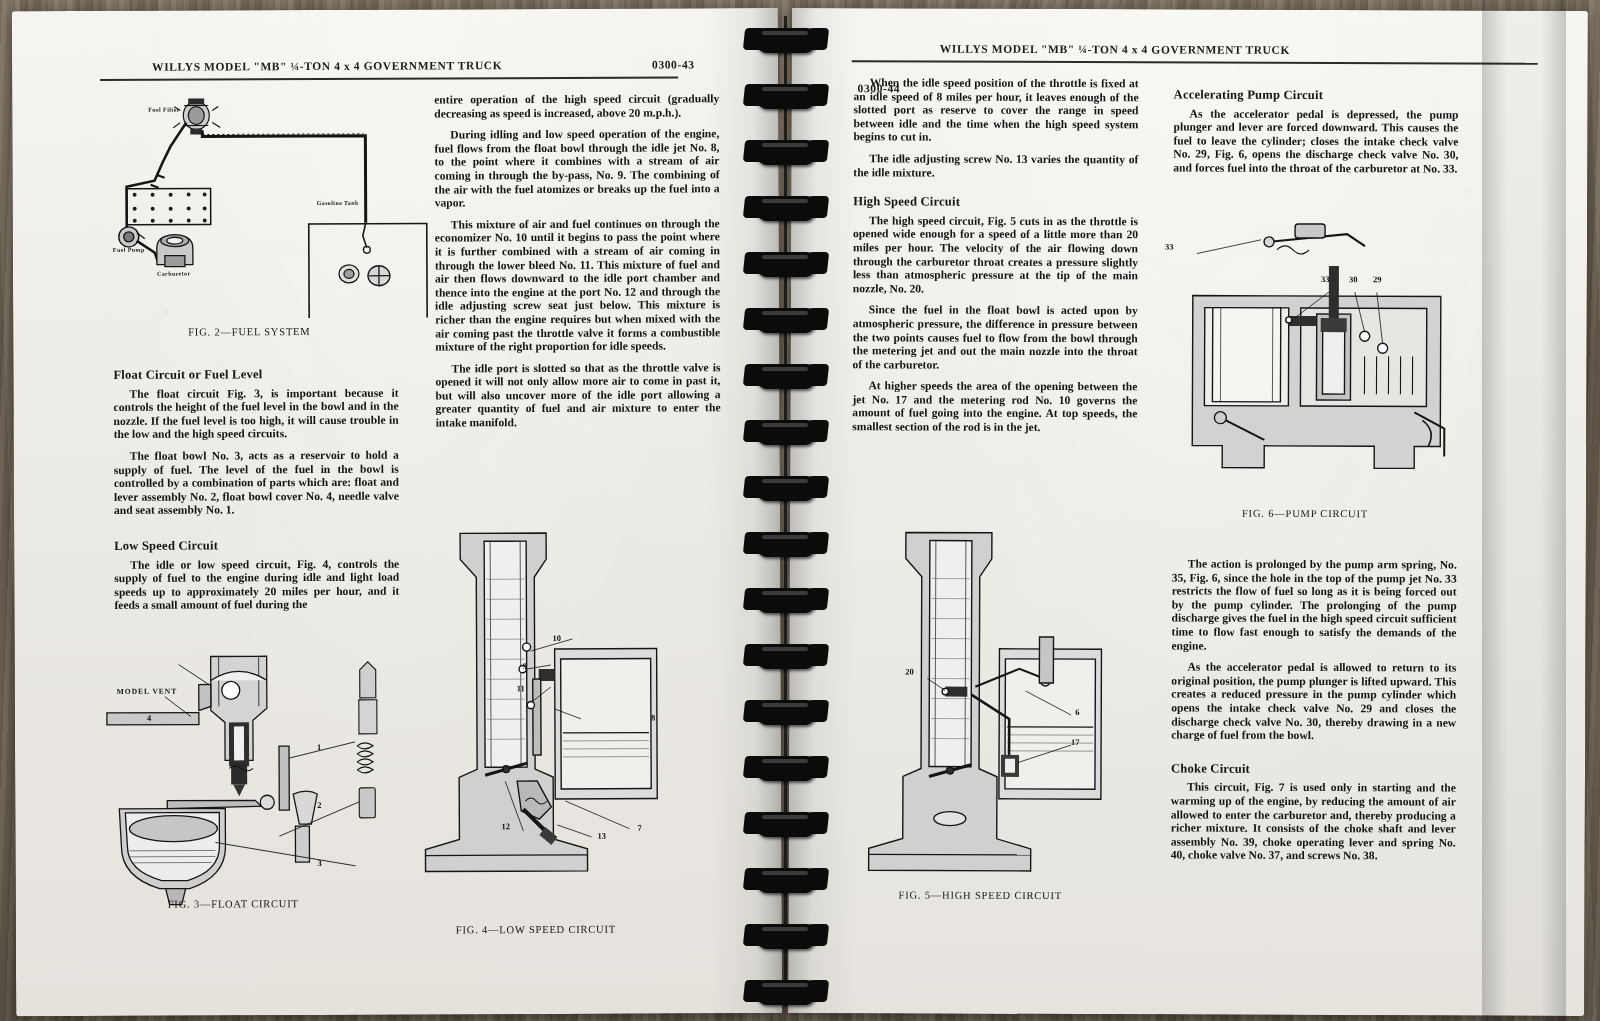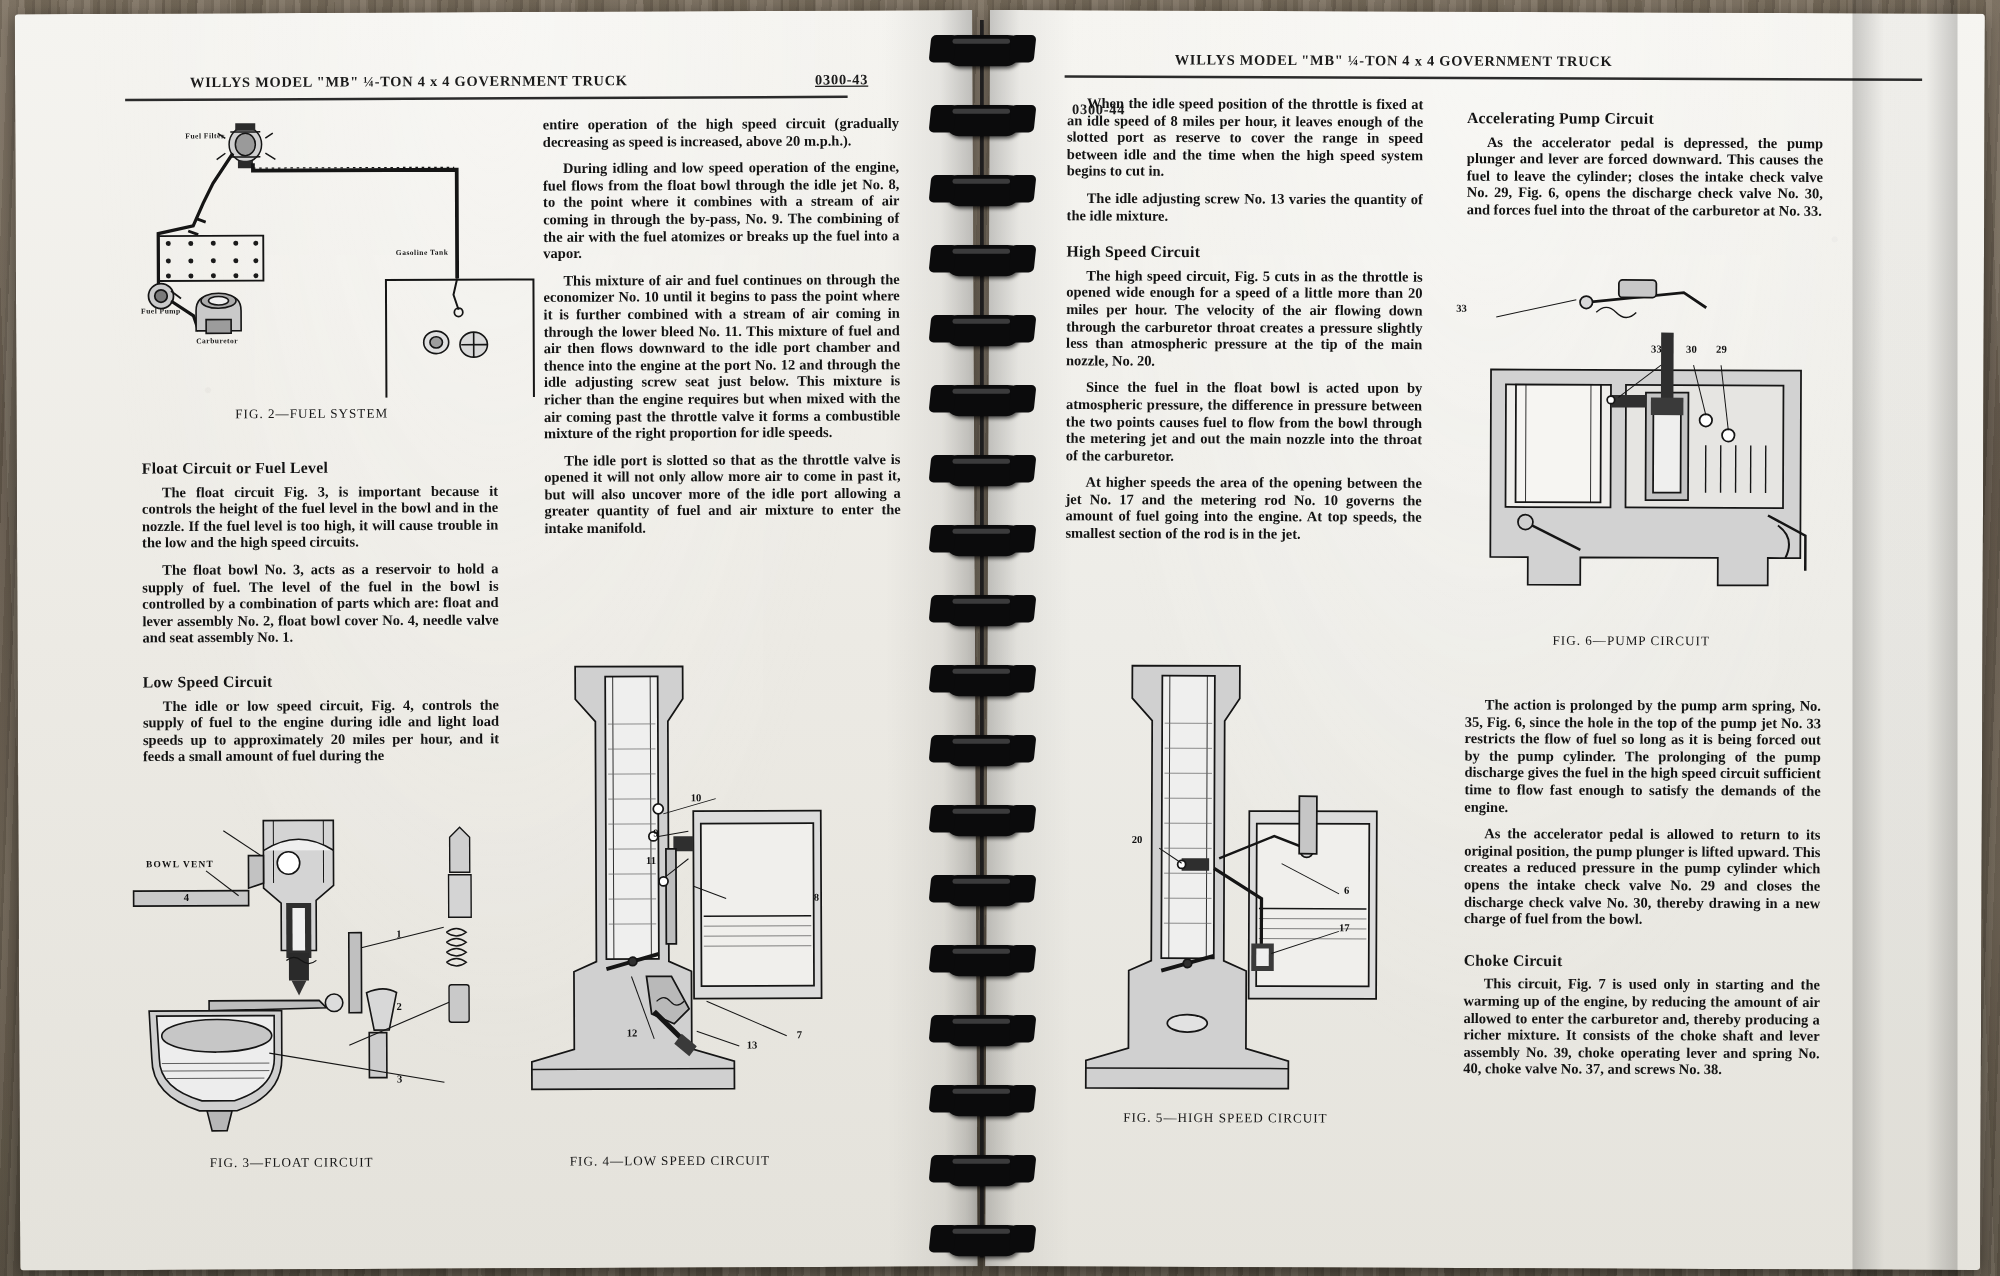--- a/index.html
+++ b/index.html
@@ -78,21 +78,21 @@
 <body>
 
 <div id="desk"></div>
 
 <div id="book">
 
   <div class="page" id="page-left">
     <div class="paper-grain"></div>
 
     <div class="hdr" style="left:140px;top:50px;">WILLYS MODEL "MB" ¼-TON 4 x 4 GOVERNMENT TRUCK</div>
-    <div class="hdr" style="left:640px;top:50px;text-decoration:underline;">0300-43</div>
+    <div class="hdr" style="left:640px;top:50px;">0300-43</div>
     <div class="hdr-rule" style="left:88px;top:68px;width:578px;"></div>
 
     <div style="position:absolute;left:98px;top:78px;">
       <svg width="320" height="230" viewBox="0 0 320 230">
 
         <g class="ink" stroke-width="1.2">
           <ellipse cx="86" cy="27" rx="13" ry="14" fill="#cfcfcf"></ellipse>
           <ellipse cx="86" cy="27" rx="8" ry="9" fill="#9a9a9a"></ellipse>
           <path d="M74 17 L98 17 M74 37 L98 37"></path>
           <path d="M70 22 l-6 -4 M102 22 l6 -4 M70 34 l-7 5 M102 34 l8 5"></path>
@@ -220,27 +220,27 @@
           <path d="M252 216 L112 192" stroke-width="0.9"></path>
         </g>
 
         <g class="ink" stroke-width="1.1">
           <path d="M252 8 l8 -8 l8 8 l0 28 l-16 0 Z" fill="#cfcfcf" transform="translate(5,12)"></path>
           <rect x="256" y="50" width="18" height="34" fill="#d4d4d4"></rect>
           <path d="M254 96 q8 -6 16 0 q-8 6 -16 0 M254 104 q8 -6 16 0 q-8 6 -16 0 M254 112 q8 -6 16 0 q-8 6 -16 0 M254 120 q8 -6 16 0 q-8 6 -16 0"></path>
           <rect x="256" y="138" width="16" height="30" rx="2" fill="#c9c9c9"></rect>
         </g>
       </svg>
-      <div class="callout" style="left:14px;top:36px;font-size:7.5px;letter-spacing:1px;">BOWL VENT</div>
+      <div class="callout" style="left:14px;top:36px;font-size:7.5px;letter-spacing:1px;">MODEL VENT</div>
       <div class="callout" style="left:44px;top:62px;">4</div>
       <div class="callout" style="left:214px;top:92px;">1</div>
       <div class="callout" style="left:214px;top:150px;">2</div>
       <div class="callout" style="left:214px;top:208px;">3</div>
     </div>
-    <div class="cap" style="left:152px;top:915px;">FIG. 3—FLOAT CIRCUIT</div>
+    <div class="cap" style="left:152px;top:888px;">FIG. 3—FLOAT CIRCUIT</div>
 
     <div style="position:absolute;left:390px;top:510px;">
       <svg width="290" height="390" viewBox="0 0 290 390">
         <g class="ink" stroke-width="1.4">
 
           <path d="M56 14 L142 14 L142 40 L130 58 L130 250 L148 258 L148 320 L182 330 L182 352 L20 352 L20 330 L54 320 L54 258 L72 250 L72 58 L56 40 Z" fill="#d0d0d0"></path>
 
           <path d="M80 22 L122 22 L122 248 L80 248 Z" fill="#efefee"></path>
           <path d="M86 22 L86 248 M116 22 L116 248" stroke-width="0.7"></path>
 

